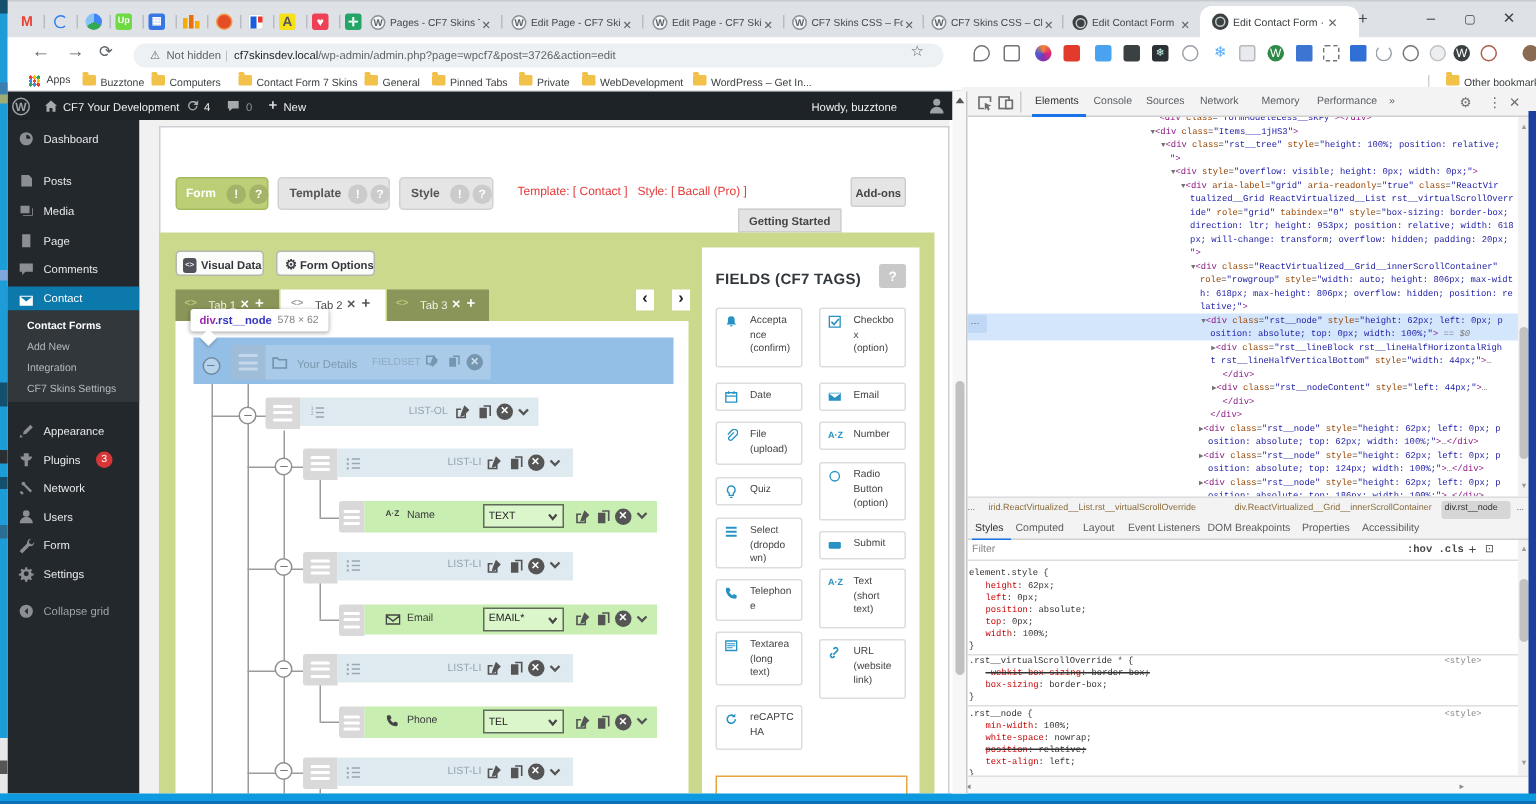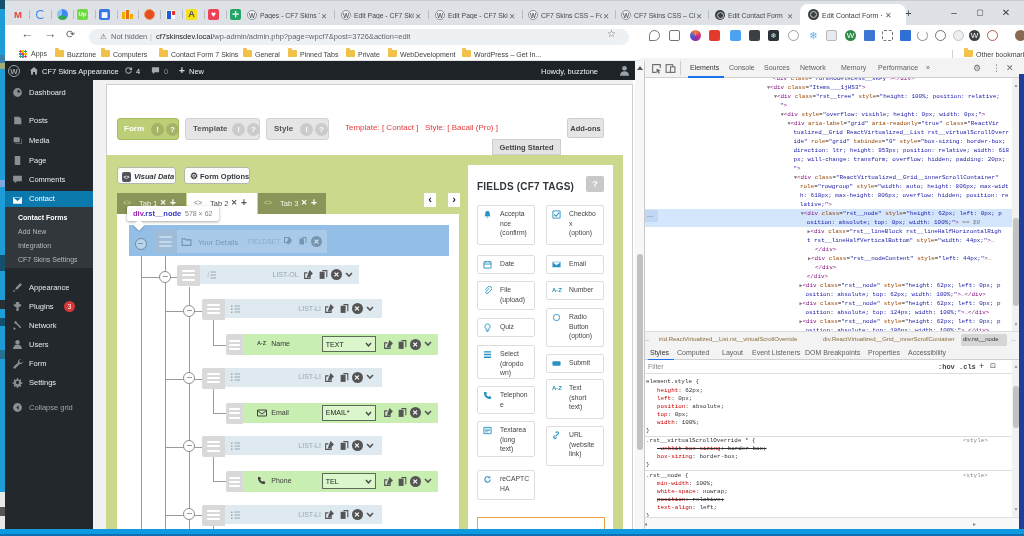--- a/index.html
+++ b/index.html
@@ -215,21 +215,21 @@
   <div class="abs bk" style="left:383px;"><span class="folder"></span>WebDevelopment</div>
   <div class="abs bk" style="left:457px;"><span class="folder"></span>WordPress – Get In...</div>
   <div class="abs" style="left:947px;top:3px;width:1px;height:9px;background:#d0d3d6;"></div>
   <div class="abs bk" style="left:959px;"><span class="folder"></span>Other bookmarks</div>
 </div>
 <div class="abs" id="adminbar">
   <div class="abs" style="left:3px;top:3.5px;width:12px;height:12px;border-radius:50%;border:1px solid #9ca2a7;color:#9ca2a7;font-size:8px;font-weight:bold;text-align:center;line-height:12px;">W</div>
   <svg class="abs" style="left:24px;top:4.5px;" width="10" height="10" viewBox="0 0 20 20">
         <path fill="#a7aaad" d="M10 2 L18 9 H16 V17 H12 V12 H8 V17 H4 V9 H2 Z"></path>
       </svg>
-  <div class="abs" style="left:37px;top:5.5px;color:#f0f0f1;font-size:7.5px;">CF7 Skins Appearance</div>
+  <div class="abs" style="left:37px;top:5.5px;color:#f0f0f1;font-size:7.5px;">CF7 Your Development</div>
   <svg class="abs" style="left:119px;top:5px;" width="9" height="9" viewBox="0 0 20 20">
         <path fill="#a7aaad" d="M10 3a7 7 0 1 0 7 7h-2a5 5 0 1 1-1.5-3.5L11 9h7V2l-2.5 2.5A7 7 0 0 0 10 3z"></path>
       </svg>
   <div class="abs" style="left:131px;top:5.5px;color:#f0f0f1;font-size:7.5px;">4</div>
   <svg class="abs" style="left:146px;top:5px;" width="9" height="9" viewBox="0 0 20 20">
         <path fill="#a7aaad" d="M2 3h16v11H9l-5 4v-4H2z"></path>
       </svg>
   <div class="abs" style="left:159px;top:5.5px;color:#8f9397;font-size:7.5px;">0</div>
   <div class="abs" style="left:174px;top:4px;color:#d5d8dc;font-size:10px;font-weight:bold;">+</div>
   <div class="abs" style="left:184px;top:5.5px;color:#f0f0f1;font-size:7.5px;">New</div>
@@ -354,21 +354,21 @@
     <span style="position:absolute;left:48px;top:3.5px;width:13px;height:13px;border-radius:50%;background:#cbcbcb;color:#fff;font-size:8px;font-weight:bold;text-align:center;line-height:13px;">?</span>
   </div>
   <div class="abs" style="left:238px;top:38px;font-size:8px;color:#e23a3a;">Template: [ Contact ]&nbsp;&nbsp;&nbsp;Style: [ Bacall (Pro) ]</div>
   <div class="abs" style="left:460px;top:33px;width:37px;height:20px;background:#e5e5e5;border:1px solid #cfcfcf;border-radius:2px;font-size:7.5px;font-weight:bold;color:#444;text-align:center;line-height:19px;">Add-ons</div>
   <div class="abs" style="left:385px;top:54px;width:69px;height:16px;background:#e3e3e3;border:1px solid #cfcfcf;font-size:7.5px;font-weight:bold;color:#444;text-align:center;line-height:15px;">Getting Started</div>
 </div>
 <div class="abs" id="green"></div>
 
 <div class="abs gbtn" style="left:117px;top:167px;width:59px;height:17px;">
   <span style="position:absolute;left:4px;top:3.5px;width:9px;height:10px;background:#50545a;border-radius:2px;color:#fff;font-size:5px;text-align:center;line-height:10px;">&lt;&gt;</span>
-  <span style="position:absolute;left:16px;top:4px;font-style:italic;">Visual Data</span>
+  <span style="position:absolute;left:16px;top:4px;">Visual Data</span>
 </div>
 <div class="abs gbtn" style="left:184px;top:167px;width:66px;height:17px;">
   <span style="position:absolute;left:5px;top:3px;color:#3b3f45;font-size:9px;">⚙</span>
   <span style="position:absolute;left:15px;top:4px;">Form Options</span>
 </div>
 
 <div class="abs olivetab" style="left:117px;top:193px;width:69px;height:21px;">
   <span style="position:absolute;left:6px;top:6px;color:#b5c97a;font-size:7px;font-weight:bold;">&lt;&gt;</span>
   <span style="position:absolute;left:22px;top:6px;">Tab 1</span>
   <span style="position:absolute;left:43px;top:5px;font-weight:bold;color:#fff;">✕</span>

